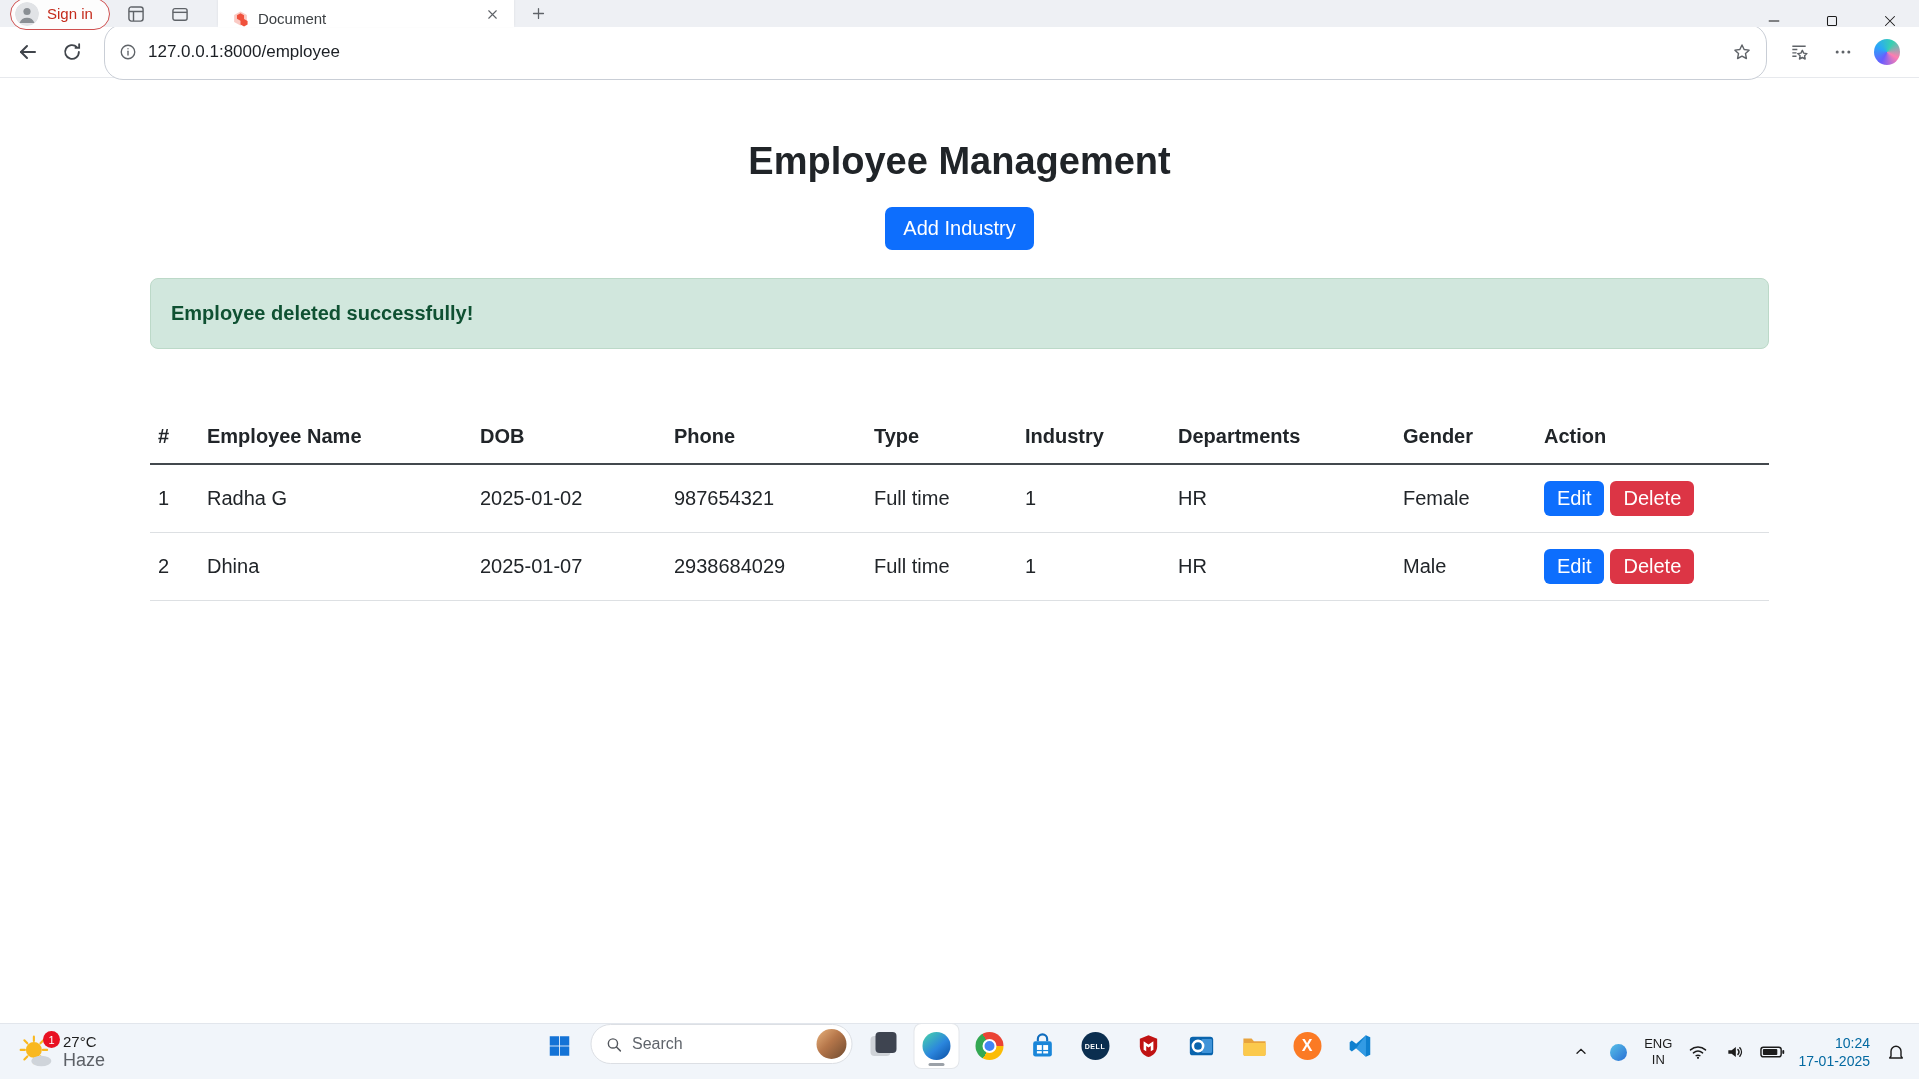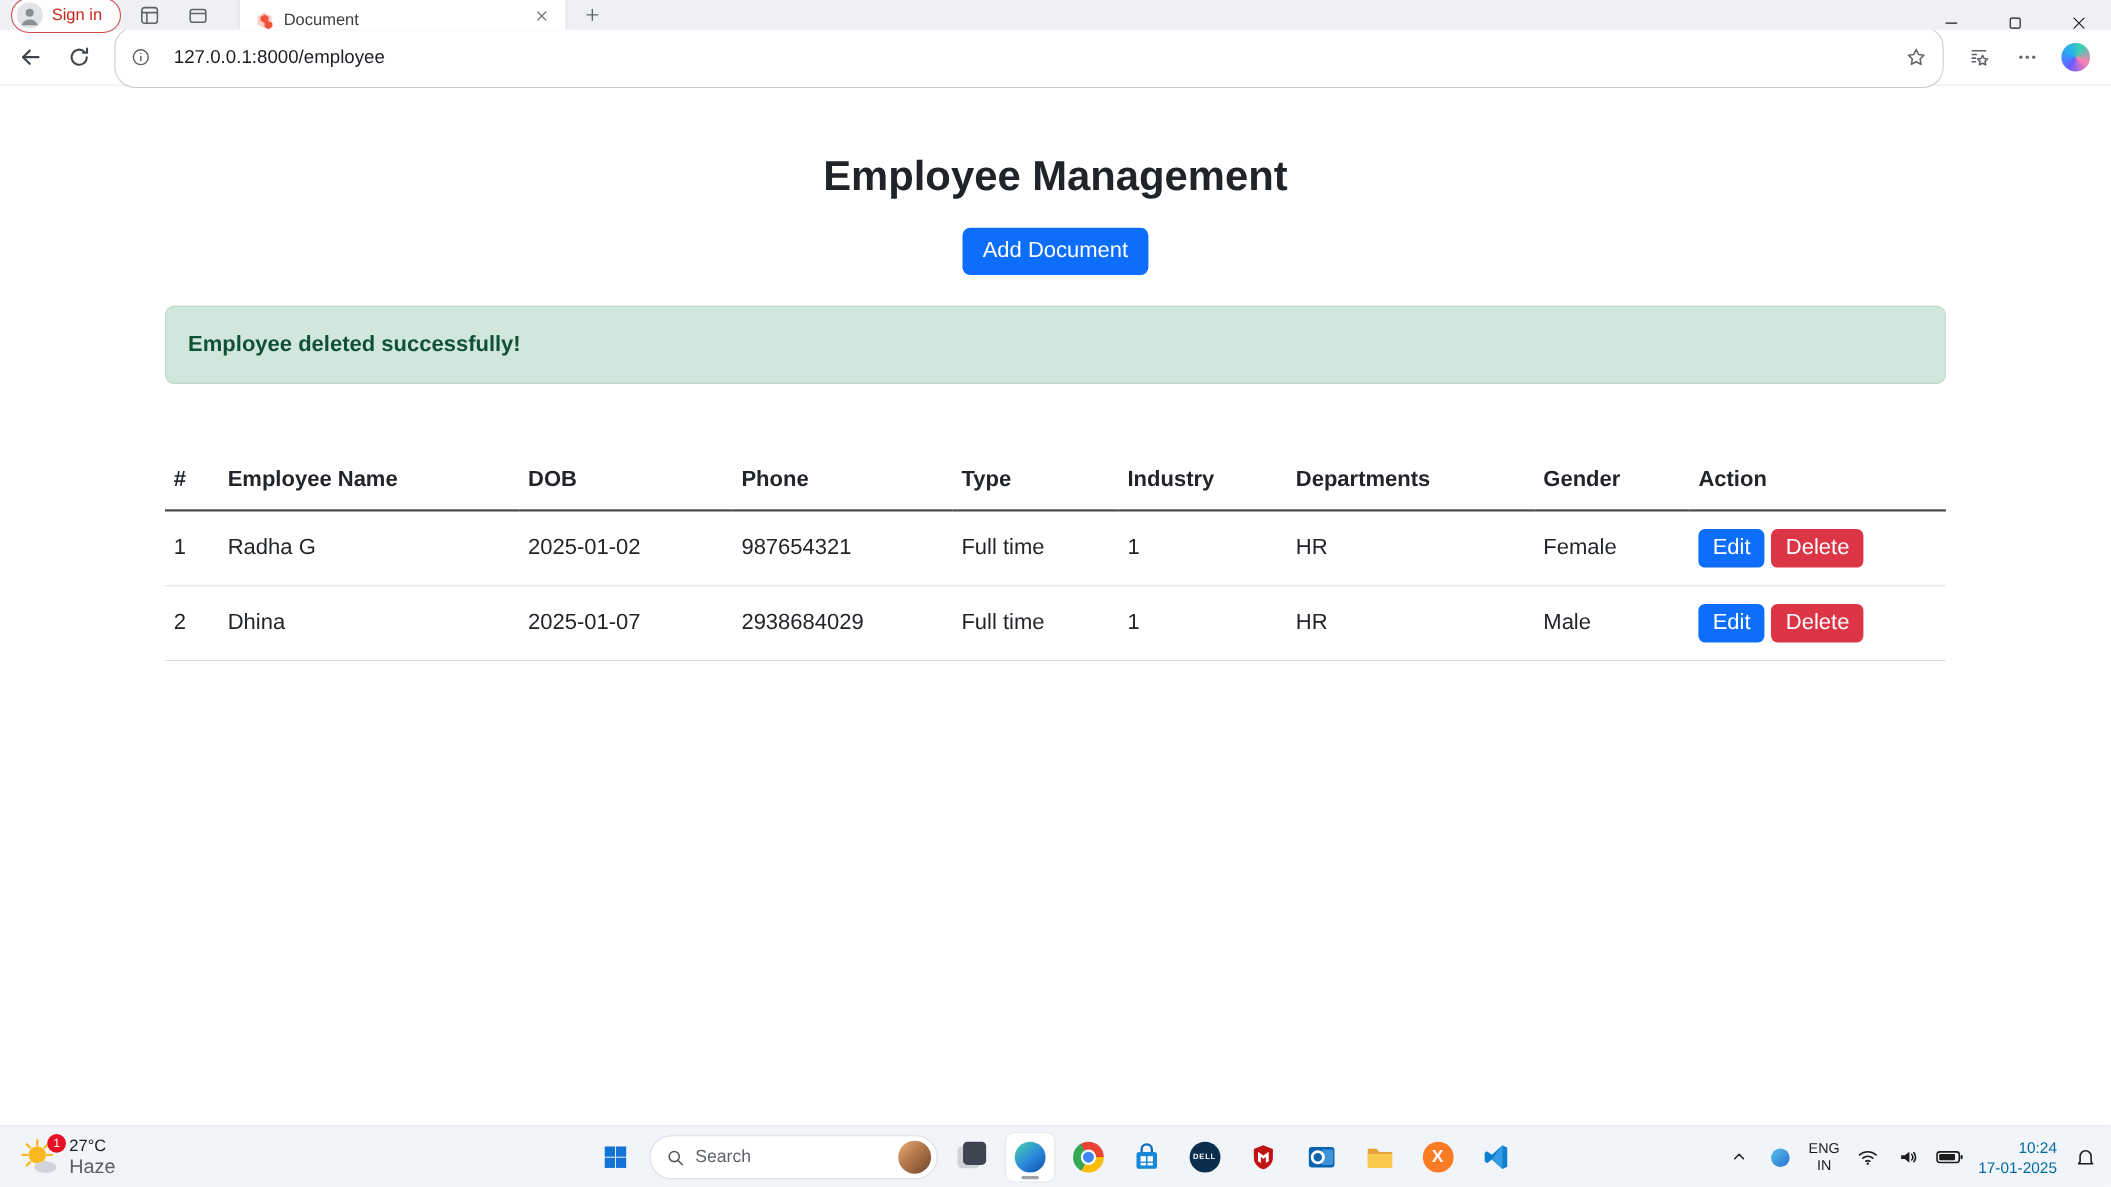--- a/index.html
+++ b/index.html
@@ -20,21 +20,21 @@
   .tab-title { flex:1; font-size:15px; color:#3c4043; white-space:nowrap; overflow:hidden; }
   .tab-close { width:26px; height:26px; display:flex; align-items:center; justify-content:center; border-radius:6px; }
   .newtab { width:34px; height:34px; margin-left:8px; display:flex; align-items:center; justify-content:center; border-radius:8px; }
   .wincontrols { position:absolute; right:0; top:0; height:42px; display:flex; }
   .winbtn { width:58px; height:42px; display:flex; align-items:center; justify-content:center; }
 
   
   .toolbar { height:51px; background:#fff; border-bottom:1px solid #e7e9ed; display:flex; align-items:center; padding:0 12px 0 8px; gap:4px; }
   .navbtn { width:40px; height:40px; display:flex; align-items:center; justify-content:center; border-radius:8px; flex:0 0 auto; }
   .addressbar { flex:1; height:56px; margin:0 8px; background:#fff; border:1px solid #c9ced6; border-radius:19px;
-                display:flex; align-items:center; gap:21px; padding:12px 14px; }
+                display:flex; align-items:center; gap:11px; padding:12px 14px; }
   .url { font-size:17px; color:#1b1f24; white-space:nowrap; }
   .url .path { color:#1b1f24; }
   .star-wrap { margin-left:auto; display:flex; align-items:center; }
   .copilot-disc { width:26px; height:26px; border-radius:50%;
                   background:conic-gradient(from 210deg,#6a5cff,#2aa7f8,#37d0b1,#ff7eb0,#6a5cff); }
 
   
   .page { height:930px; background:#fff; overflow:hidden; }
   .page-title { text-align:center; padding-top:62px; font-size:38px; font-weight:700; color:#202428; }
   .add-btn { display:block; margin:24px auto 0; background:var(--primary,#0d6efd); color:#fff; border:none;
@@ -50,21 +50,21 @@
   .btn-delete { background:var(--danger,#dc3545); }
 
   
   .taskbar { position:absolute; bottom:0; left:0; right:0; height:56px; background:#f1f5fa; border-top:1px solid #e2e6ec; }
   .weather { position:absolute; left:8px; top:0; height:56px; display:flex; align-items:center; gap:9px; padding:0 10px; border-radius:8px; }
   .weather-icon { position:relative; width:36px; height:36px; }
   .badge { position:absolute; top:-3px; right:-6px; min-width:17px; height:17px; border-radius:9px; background:#e81123;
            color:#fff; font-size:11px; display:flex; align-items:center; justify-content:center; padding:0 4px; }
   .temp { font-size:15px; color:#1c1c1c; }
   .cond { font-size:18px; color:#5c6066; }
-  .center { position:absolute; left:50%; top:0; transform:translateX(-50%); height:56px; display:flex; align-items:center; gap:9px; }
+  .center { position:absolute; left:50%; top:0; transform:translateX(-50%); height:56px; display:flex; gap:9px; }
   .slot { width:44px; height:44px; border-radius:7px; display:flex; align-items:center; justify-content:center; position:relative; flex:0 0 auto; }
   .slot.active { background:#ffffff; box-shadow:0 0 0 1px #e3e6ea; }
   .slot.active::after { content:""; position:absolute; bottom:2px; left:50%; transform:translateX(-50%);
                         width:16px; height:3px; border-radius:2px; background:#9ba1a8; }
   .searchbox { width:262px; height:40px; background:#fff; border:1px solid #dcdfe4; border-radius:20px;
                display:flex; align-items:center; gap:10px; padding:0 5px 0 14px; flex:0 0 auto; }
   .search-label { flex:1; font-size:16px; color:#5f646b; }
   .search-img { width:30px; height:30px; border-radius:50%;
                 background:linear-gradient(135deg,#e8b27c 0%,#b5764a 45%,#6e4a2f 100%); }
   .edge-disc { width:28px; height:28px; border-radius:50%;
@@ -197,21 +197,21 @@
           <circle cx="19" cy="12" r="1.8"></circle>
         </svg>
     </div>
     <div class="navbtn">
         <span class="copilot-disc"></span>
       </div>
   </div>
 
   <div class="page">
     <h1 class="page-title">Employee Management</h1>
-    <button class="add-btn">Add Document</button>
+    <button class="add-btn">Add Industry</button>
 
     <div class="container">
       <div class="alert">Employee deleted successfully!</div>
 
       <table class="emp-table">
         <colgroup>
           <col style="width:49px">
             <col style="width:273px">
             <col style="width:194px">
             <col style="width:200px">

